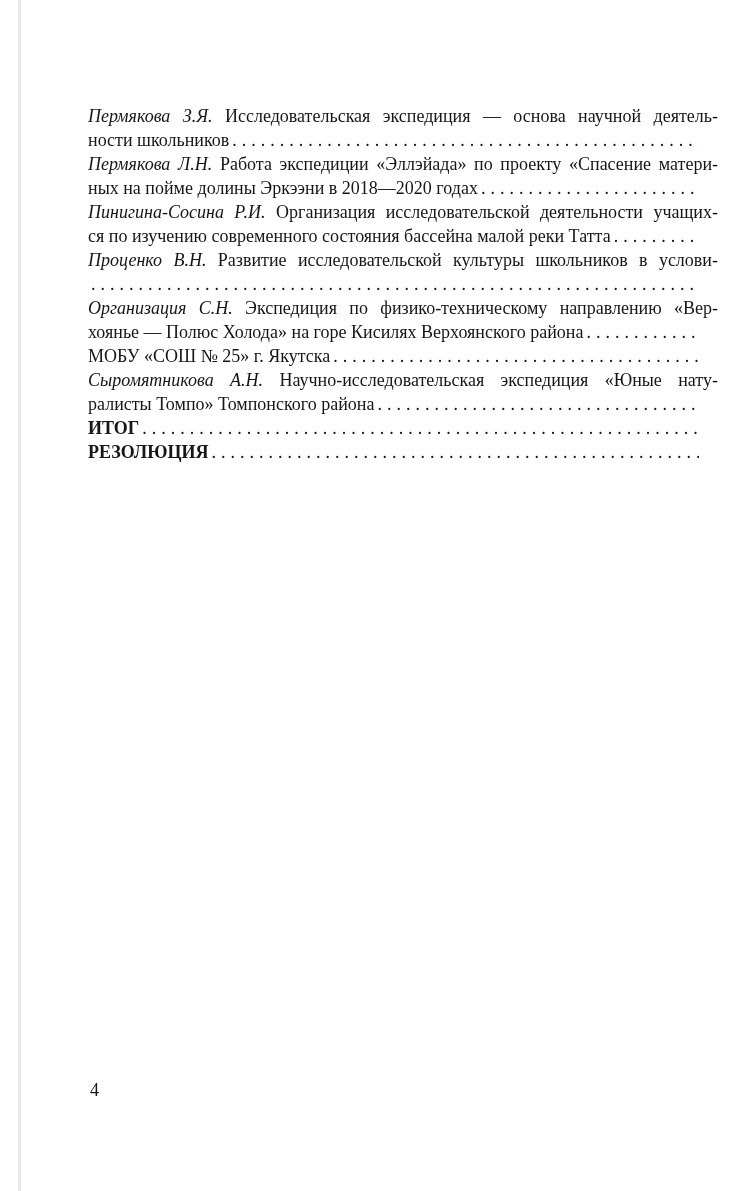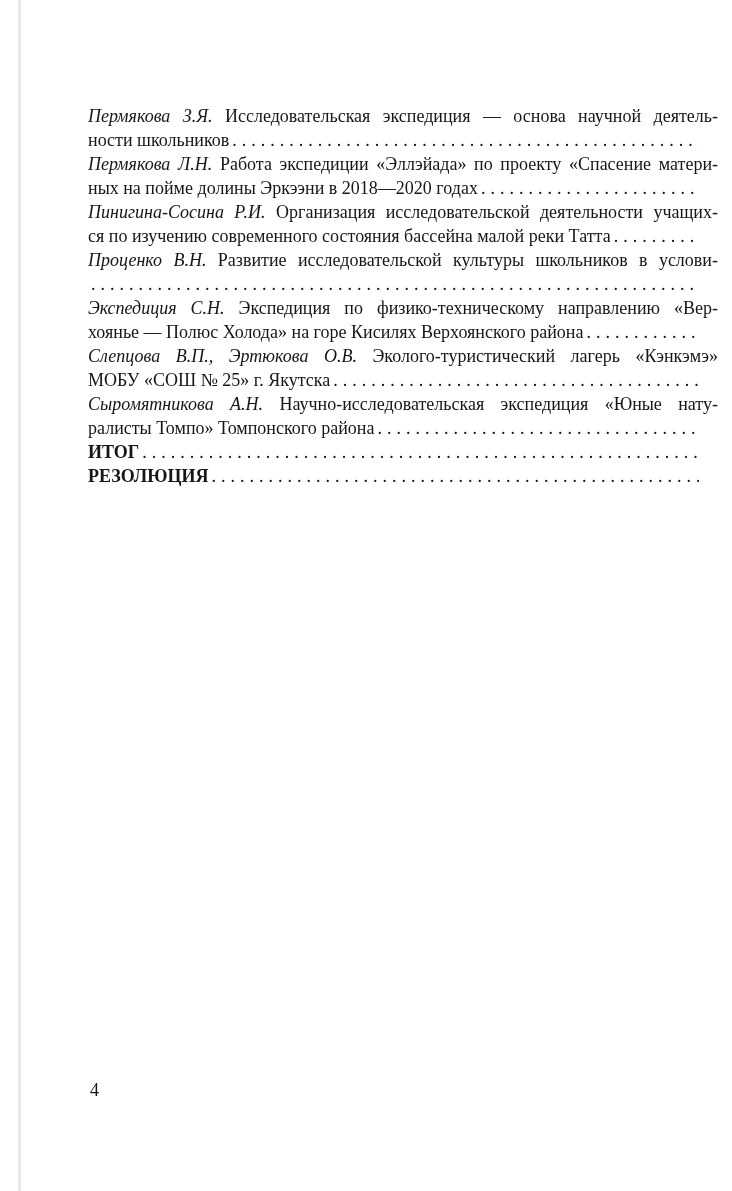--- a/index.html
+++ b/index.html
@@ -94,30 +94,29 @@
 
   <div class="entry">
     <p class="line justify"><i>Проценко В.Н.</i><span> Развитие исследовательской культуры школьников в услови-</span></p>
     <p class="line leader">
         <span class="dots"></span>
         <span class="pg">69</span>
       </p>
   </div>
 
   <div class="entry">
-    <p class="line justify"><i>Экспедиция С.Н.</i><span> Экспедиция по физико-техническому направлению «Вер-</span></p>
+    <p class="line justify"><i>Организация С.Н.</i><span> Экспедиция по физико-техническому направлению «Вер-</span></p>
     <p class="line leader">
         <span class="txt">хоянье — Полюс Холода» на горе Кисилях Верхоянского района</span>
         <span class="dots"></span>
         <span class="pg">76</span>
       </p>
   </div>
 
   <div class="entry">
-    <p class="line justify"><i>Слепцова В.П., Эртюкова О.В.</i><span> Эколого-туристический лагерь «Кэнкэмэ»</span></p>
     <p class="line leader">
         <span class="txt">МОБУ «СОШ № 25» г. Якутска</span>
         <span class="dots"></span>
         <span class="pg">81</span>
       </p>
   </div>
 
   <div class="entry">
     <p class="line justify"><i>Сыромятникова А.Н.</i><span> Научно-исследовательская экспедиция «Юные нату-</span></p>
     <p class="line leader">

